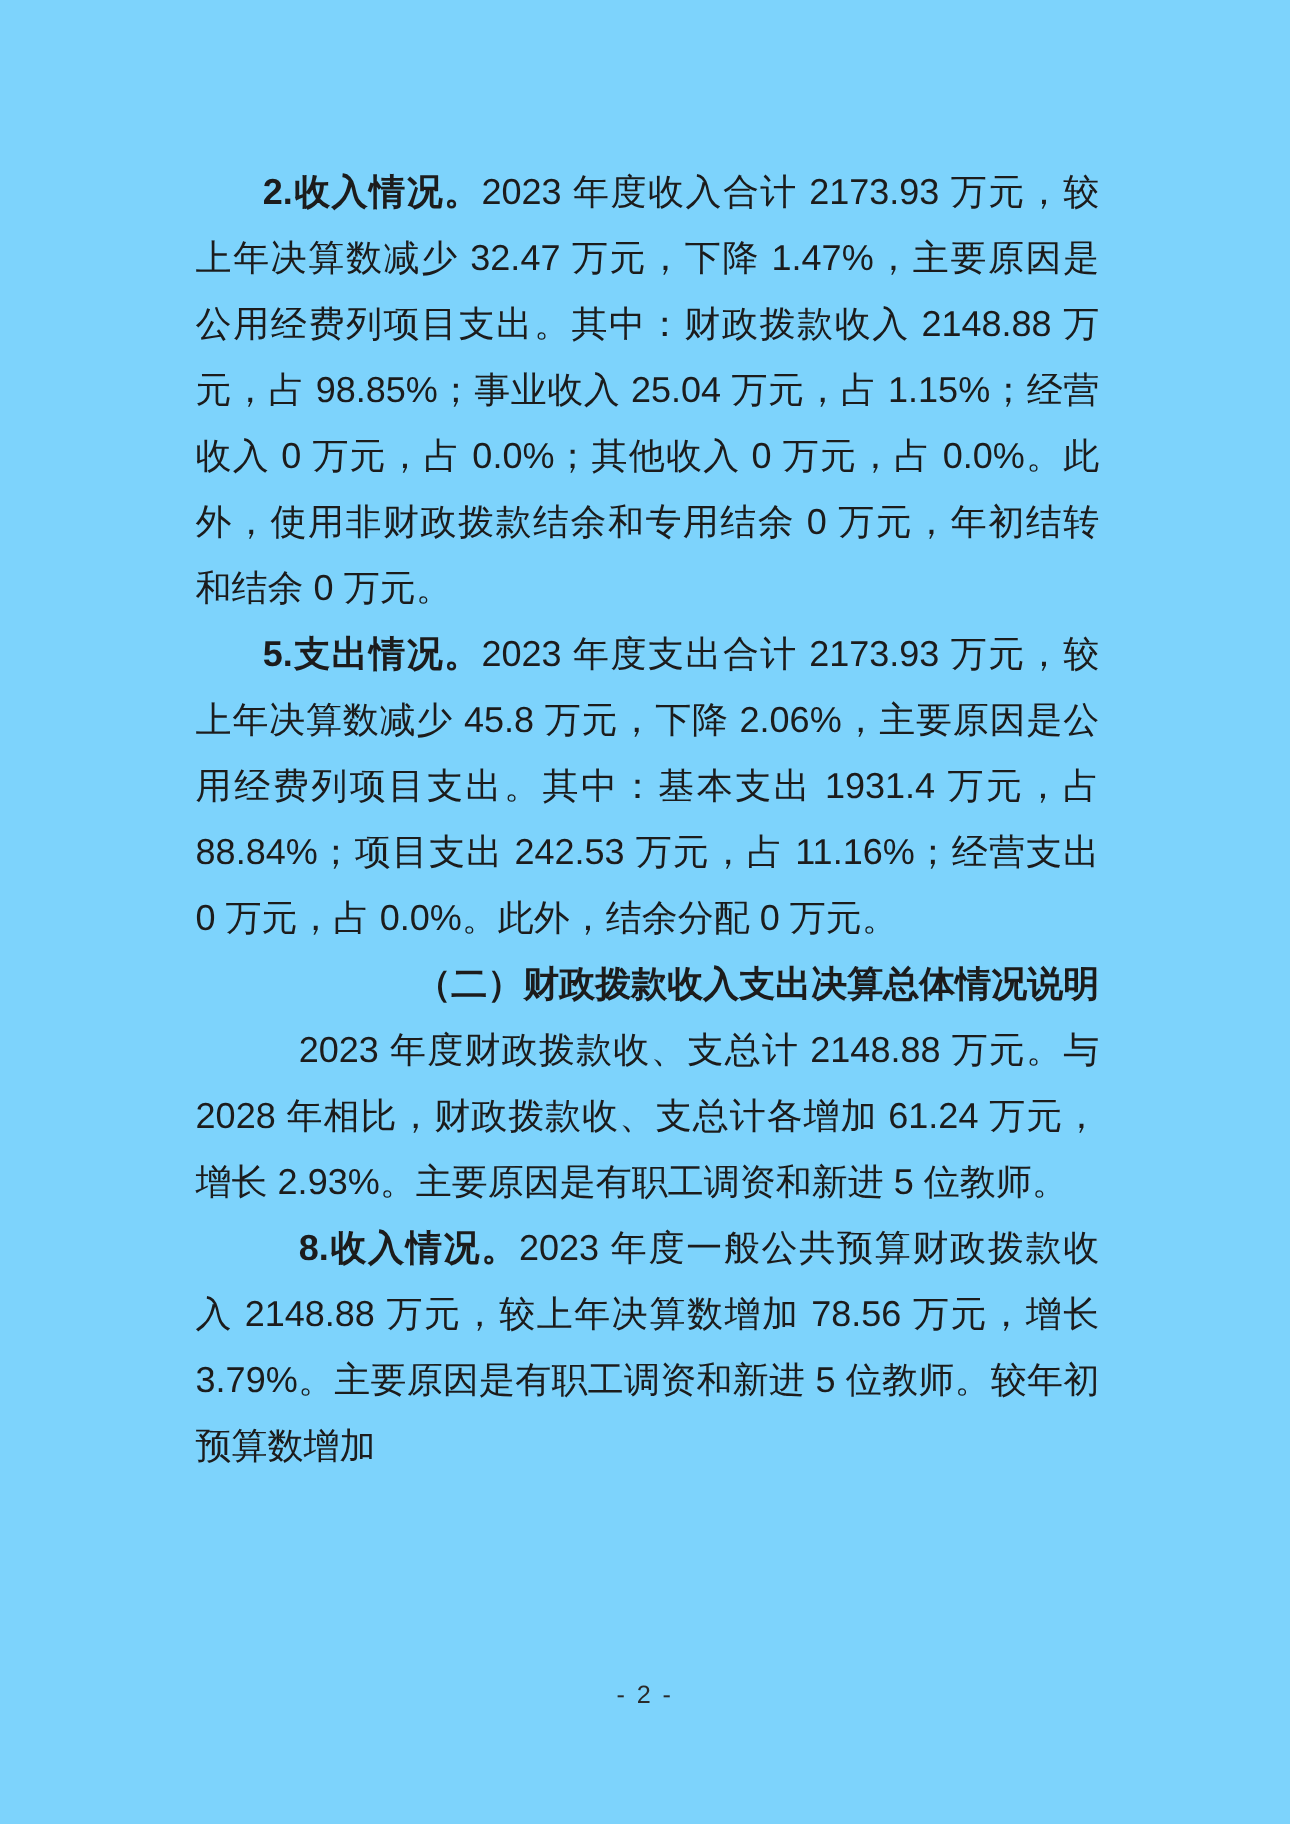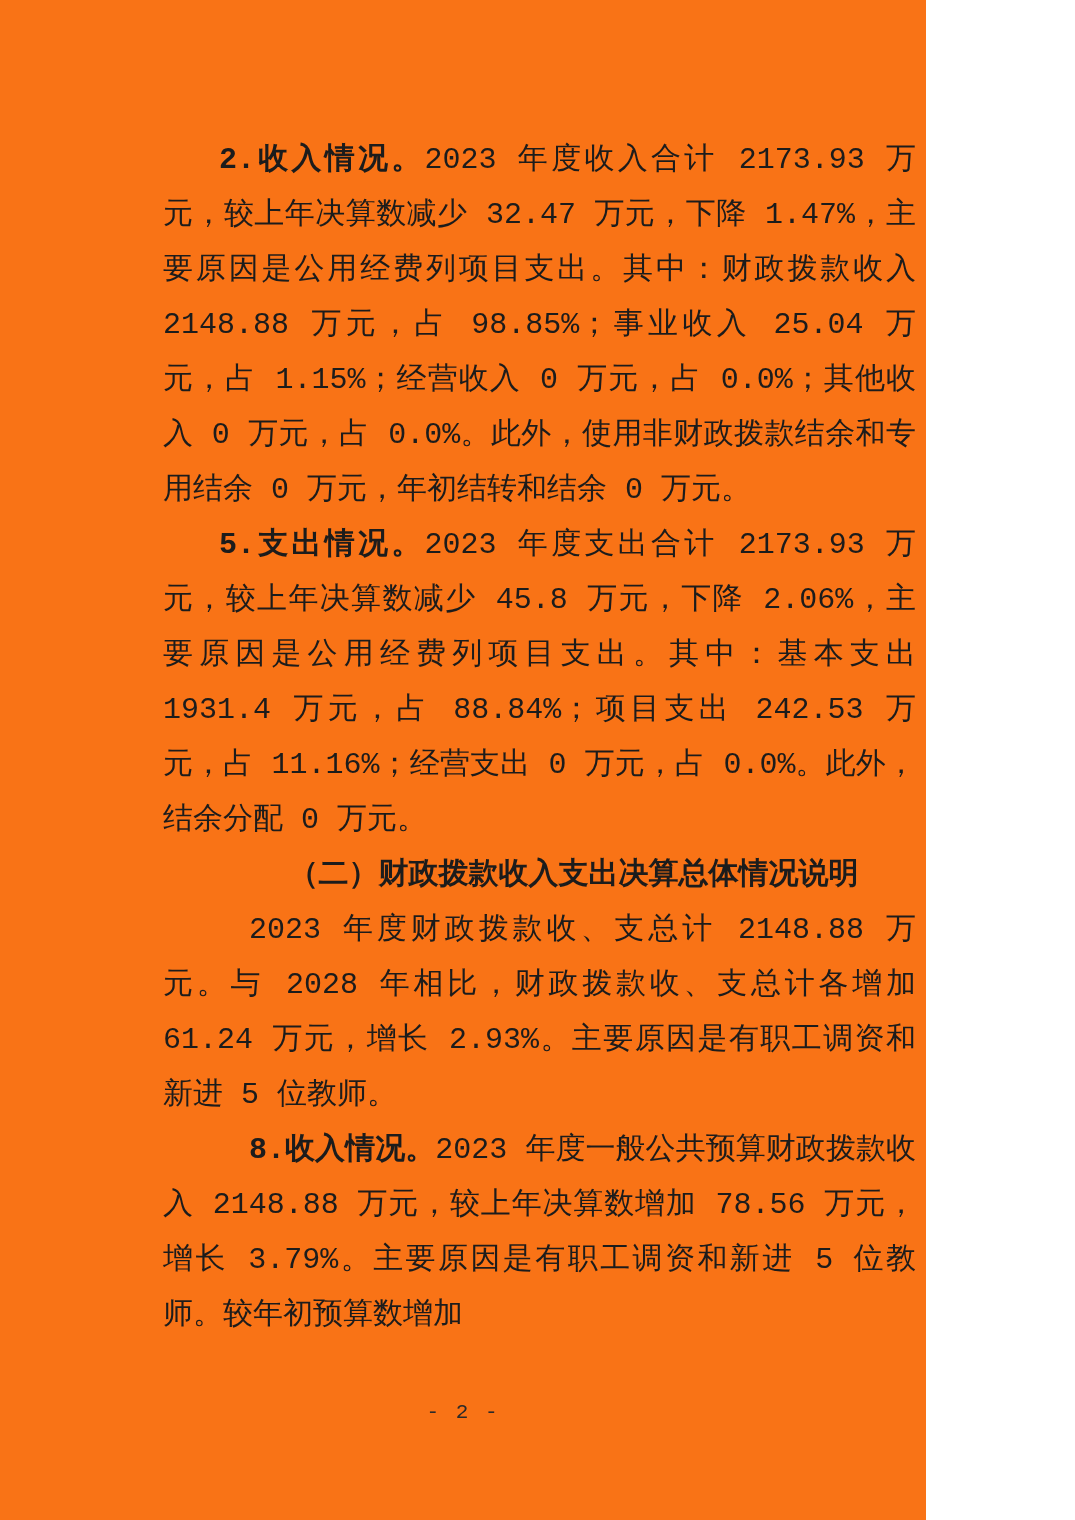--- a/index.html
+++ b/index.html
@@ -2,24 +2,24 @@
 <html><head>
 <meta charset="utf-8">
 <style>
   html, body {
     margin: 0;
     padding: 0;
     background: #ffffff;
   }
   .page {
     position: relative;
-    width: 926px;
+    width: 1075px;
     height: 1520px;
-    background: #f97316;
-    font-family: Liberation Mono, monospace;
+    background: #7dd3fc;
+    font-family: Liberation Sans, sans-serif;
     color: #1c1c1c;
     overflow: hidden;
   }
   .body-text {
     position: absolute;
     left: 163px;
     top: 133px;
     width: 753px;
     font-size: 30px;
     line-height: 55px;
@@ -35,21 +35,21 @@
   }
   .lead {
     font-weight: 700;
   }
   .heading {
     margin: 0;
     font-weight: 700;
     font-size: 30px;
     line-height: 55px;
     text-indent: 68px;
-    text-align: center;
+    text-align: right;
   }
   .footer {
     position: absolute;
     left: 0;
     top: 1398px;
     width: 100%;
     text-align: center;
     font-size: 21px;
     line-height: 30px;
     color: #2a2a2a;

